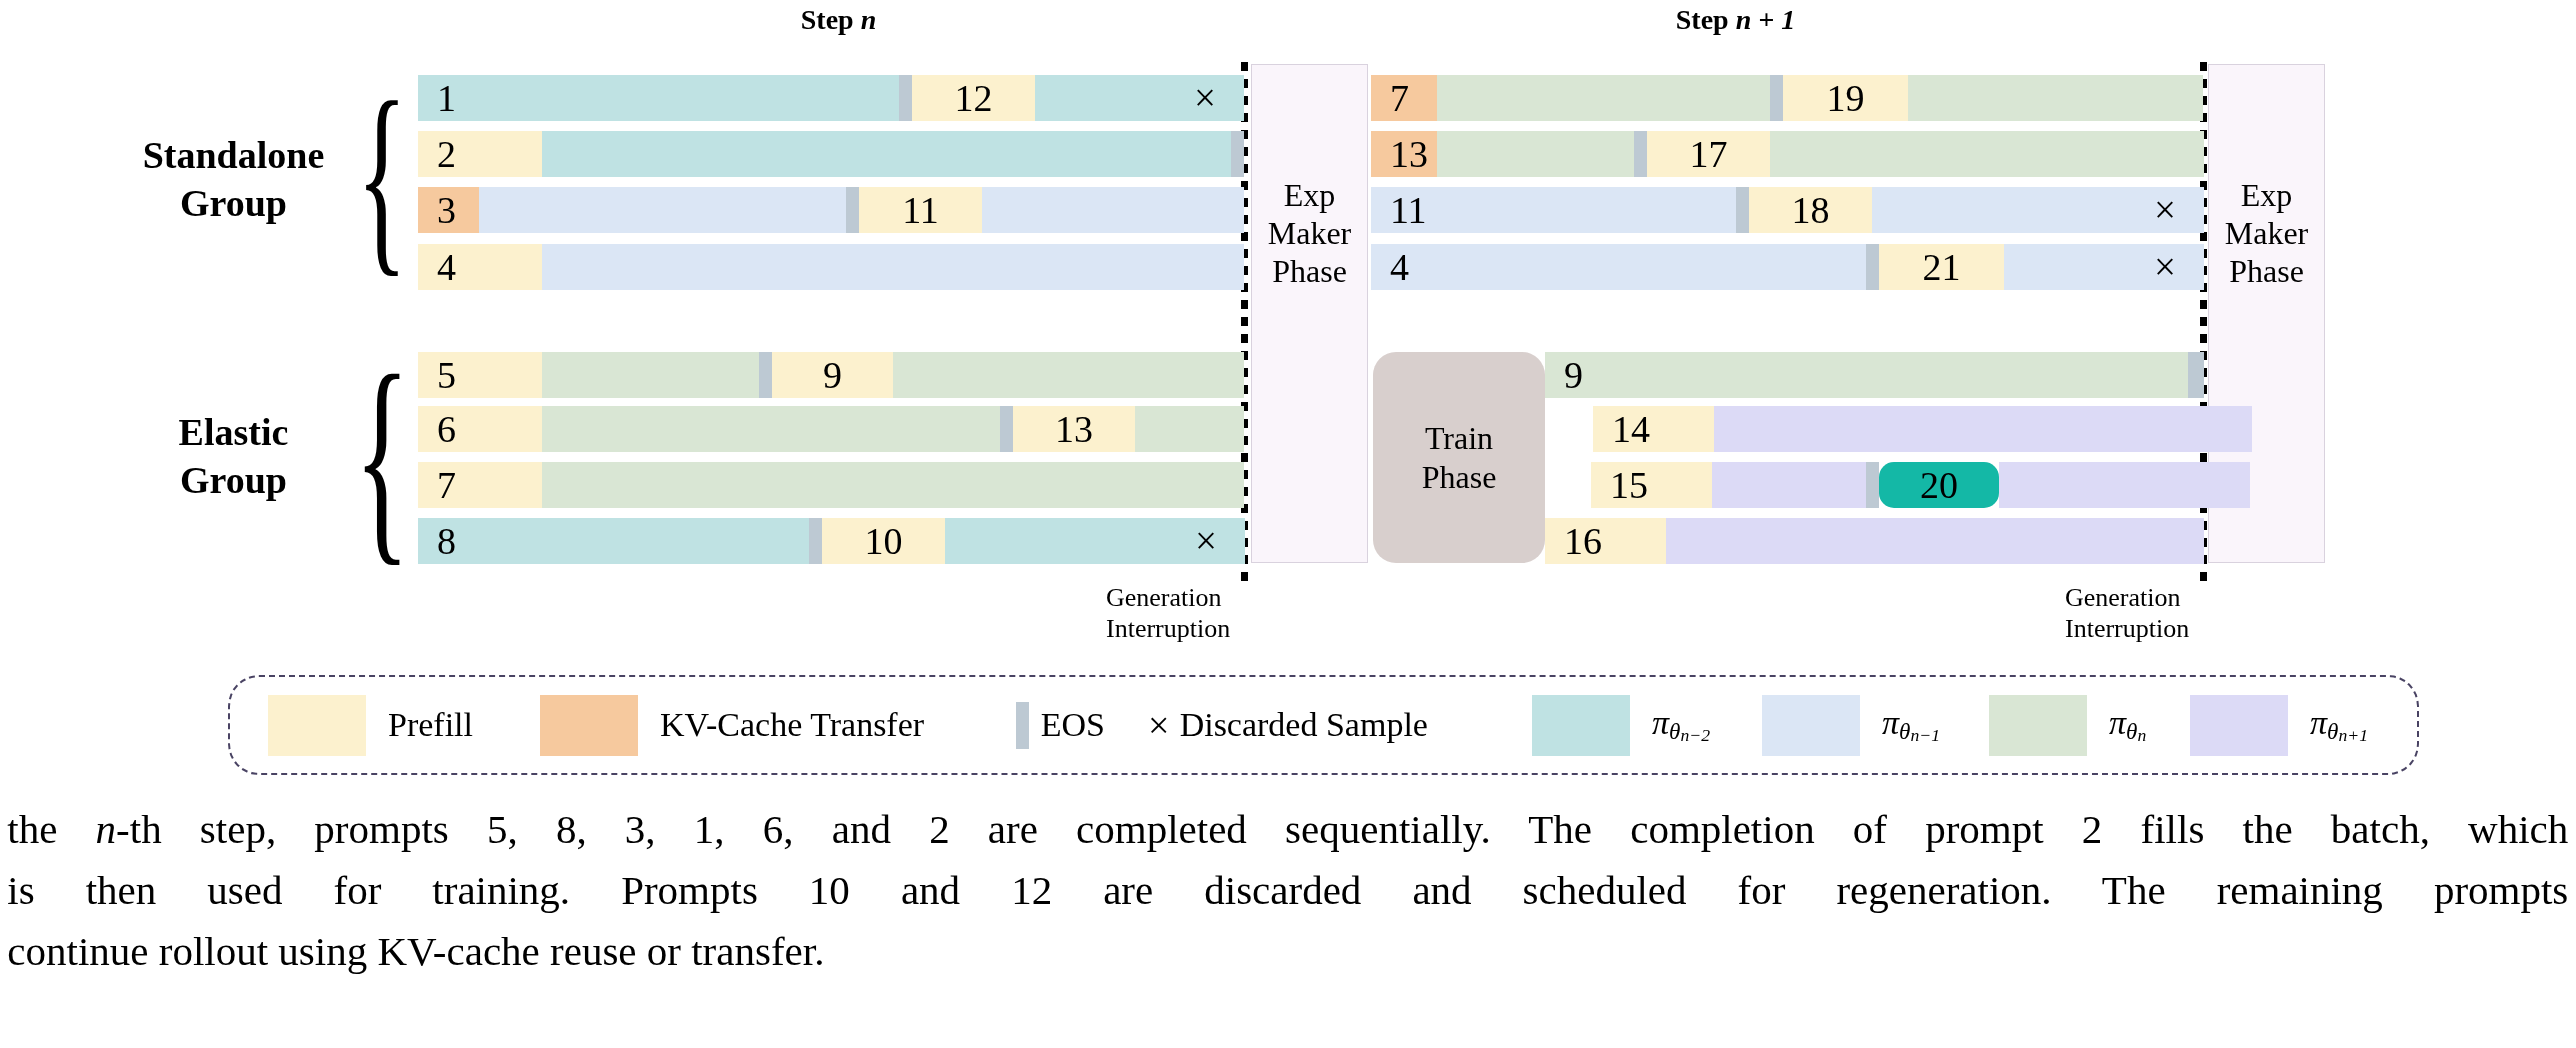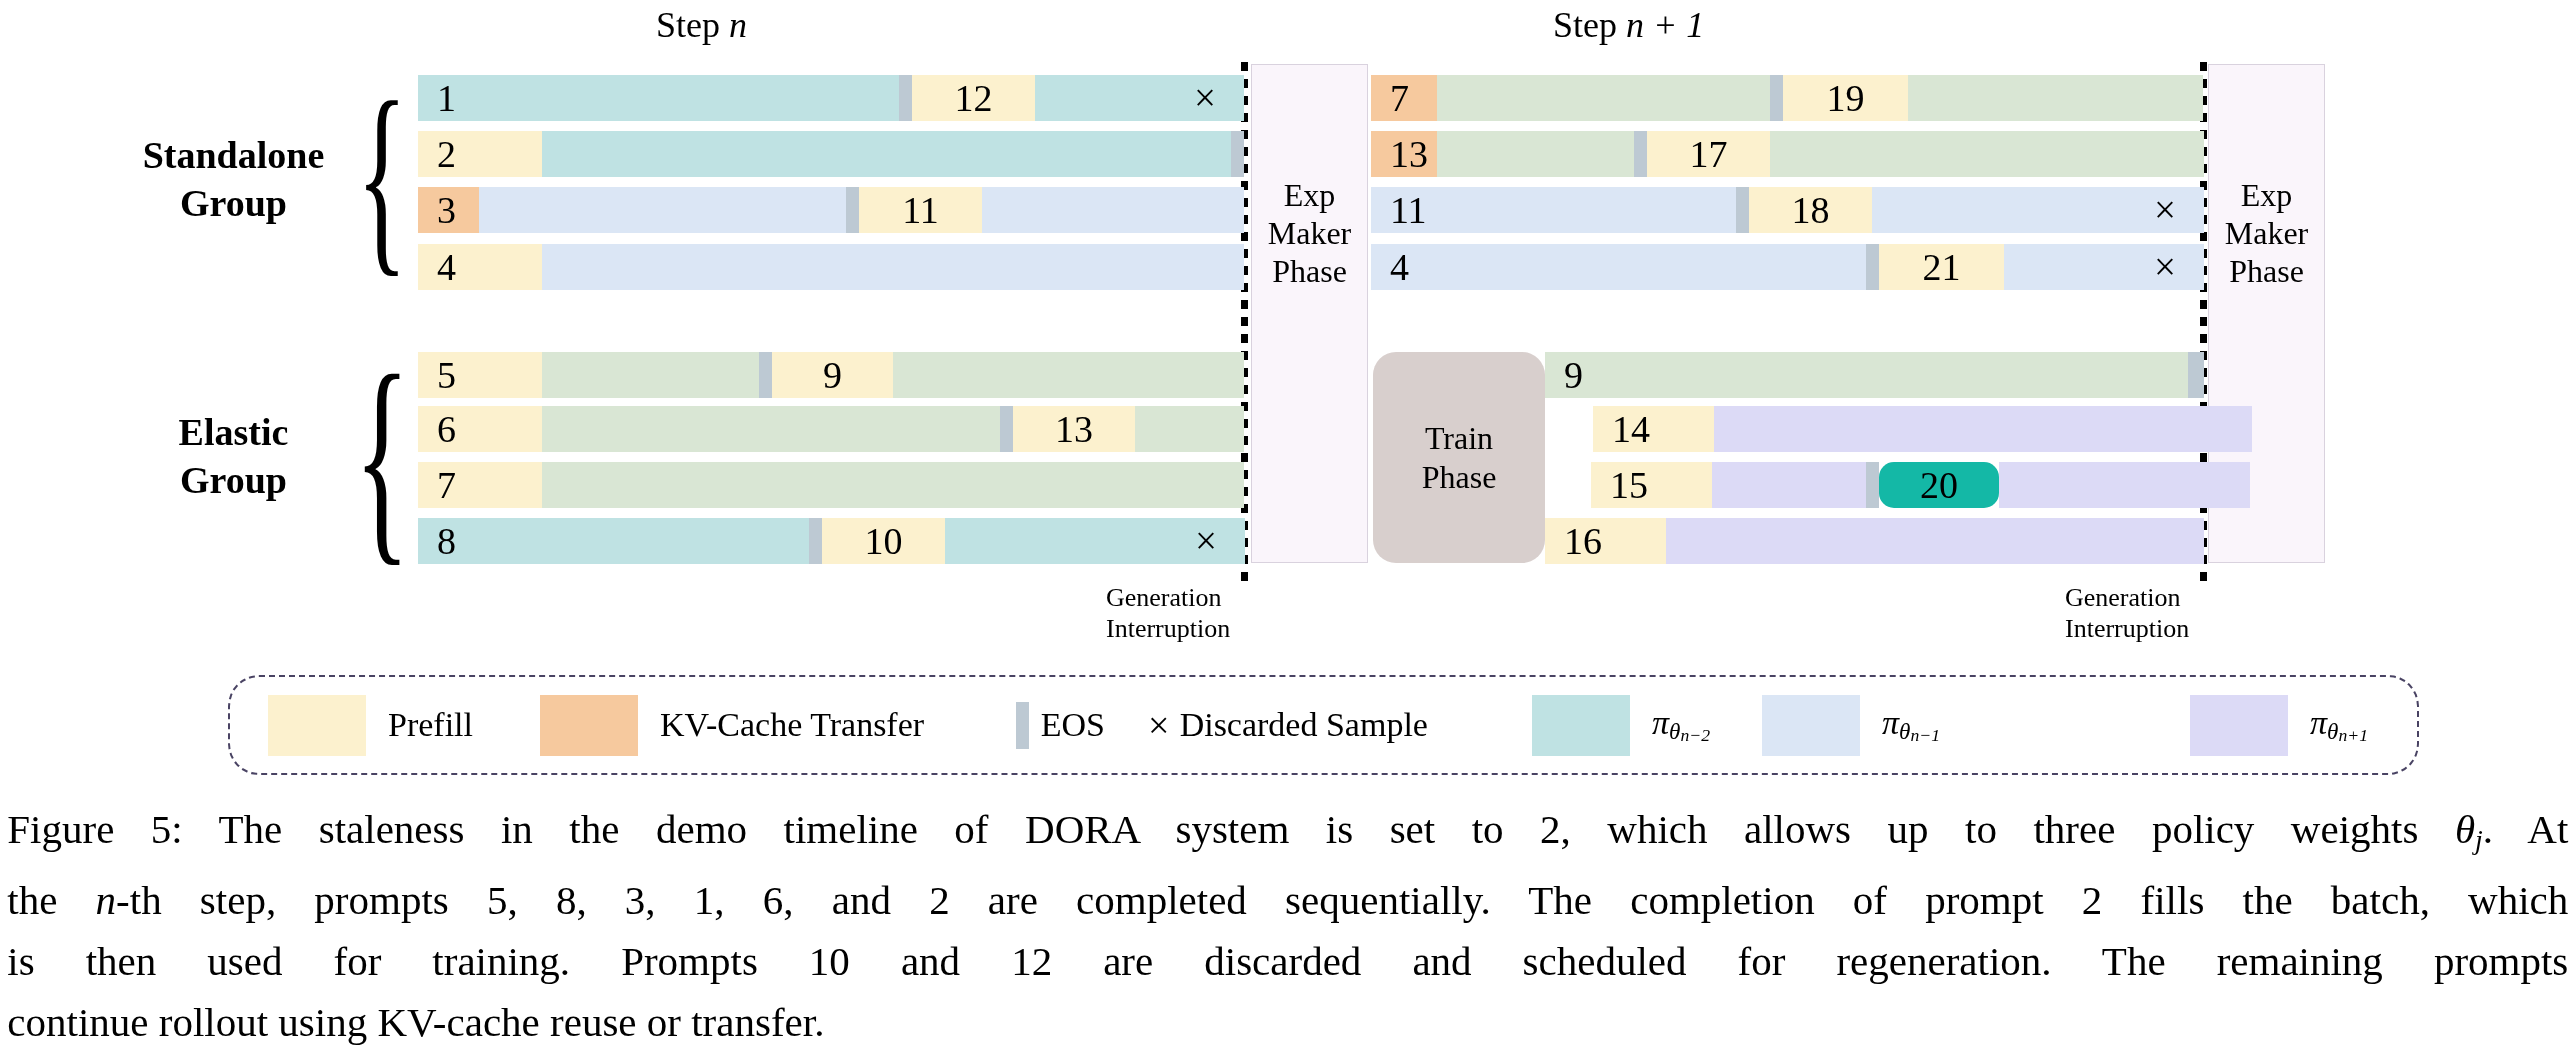--- a/index.html
+++ b/index.html
@@ -1,19 +1,19 @@
 <!DOCTYPE html>
 <html style="font-size:11.7px"><head>
 <meta charset="utf-8">
 <style>
   html,body{margin:0;padding:0;background:#fff;}
   .fig{position:relative;width:2576px;height:1049px;background:#ffffff;
        font-family:"Liberation Serif",serif;color:#000;overflow:hidden;}
   .abs{position:absolute;}
-  .hdr{font-size:36px;font-weight:normal;white-space:nowrap;}
+  .hdr{font-size:28px;font-weight:bold;text-align:center;white-space:nowrap;}
   .hdr .math{font-style:italic;}
   .group-label{font-size:38px;font-weight:bold;line-height:48px;text-align:center;white-space:nowrap;}
   .brace{display:flex;align-items:center;justify-content:center;font-size:212px;
          font-family:"Liberation Serif",serif;transform:scaleX(0.5);transform-origin:center;}
   .brace.tall{font-size:232px;}
   .bar-row{position:absolute;display:flex;height:46px;}
   .seg{height:100%;display:flex;align-items:center;}
   .seg-label{font-size:38px;line-height:46px;}
   .seg-label.first{padding-left:19px;}
   .seg-label.mid{width:100%;text-align:center;padding-left:0;}
@@ -258,27 +258,30 @@
         <span class="legend-label"><span>Discarded Sample</span></span>
       </div>
       <div class="legend-item" style="left: 1304px;">
         <div class="swatch" style="background: rgb(191, 226, 227);"></div>
         <span class="legend-label"><span class="i">π</span><span class="i s1">θ</span><span class="i s2">n−2</span></span>
       </div>
       <div class="legend-item" style="left: 1534px;">
         <div class="swatch" style="background: rgb(219, 230, 245);"></div>
         <span class="legend-label"><span class="i">π</span><span class="i s1">θ</span><span class="i s2">n−1</span></span>
       </div>
+      <div class="legend-item" style="left: 1761px;">
+        <div class="swatch" style="background: rgb(217, 230, 212);"></div>
+        <span class="legend-label"><span class="i">π</span><span class="i s1">θ</span><span class="i s2">n</span></span>
+      </div>
       <div class="legend-item" style="left: 1962px;">
         <div class="swatch" style="background: rgb(220, 218, 246);"></div>
         <span class="legend-label"><span class="i">π</span><span class="i s1">θ</span><span class="i s2">n+1</span></span>
       </div>
     </div>
 
   <div class="caption" id="caption-host">
-      <div class="caption-line j"><span>Figure 5: The staleness in the demo timeline of DORA system is set to 2, which allows up to three policy weights </span><span class="i">θ</span><span class="i s1">j</span><span>. At</span></div>
       <div class="caption-line j"><span>the </span><span class="i">n</span><span>-th step, prompts 5, 8, 3, 1, 6, and 2 are completed sequentially. The completion of prompt 2 fills the batch, which</span></div>
       <div class="caption-line j"><span>is then used for training. Prompts 10 and 12 are discarded and scheduled for regeneration. The remaining prompts</span></div>
       <div class="caption-line"><span>continue rollout using KV-cache reuse or transfer.</span></div>
     </div>
 
 </div>
 
 
 </body></html>

